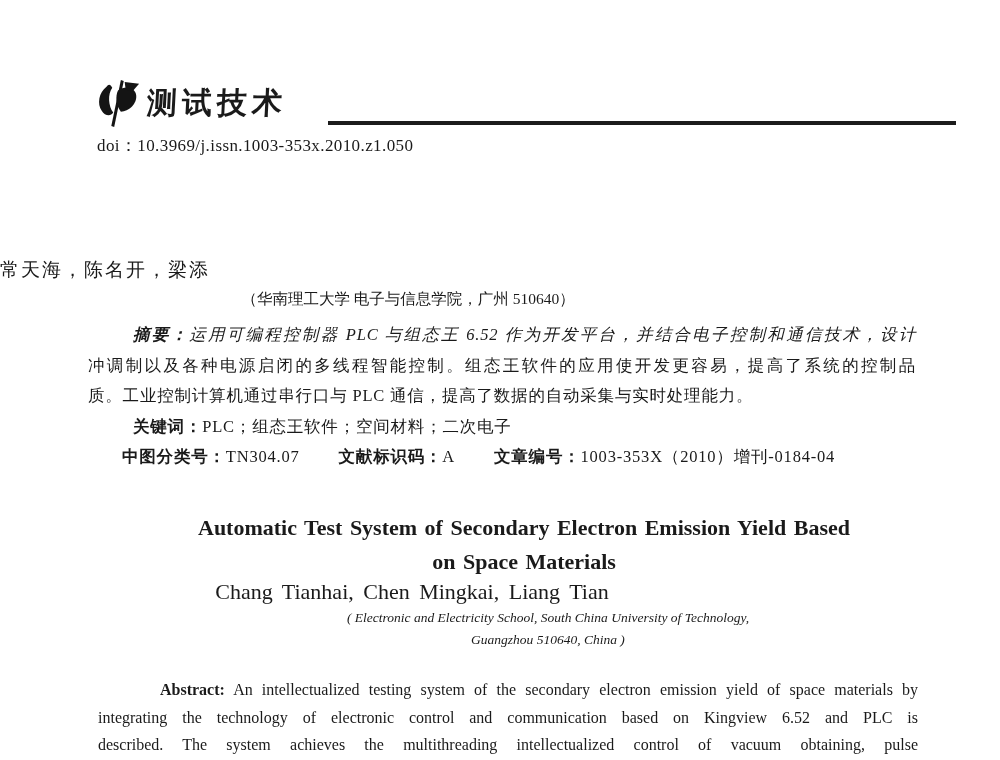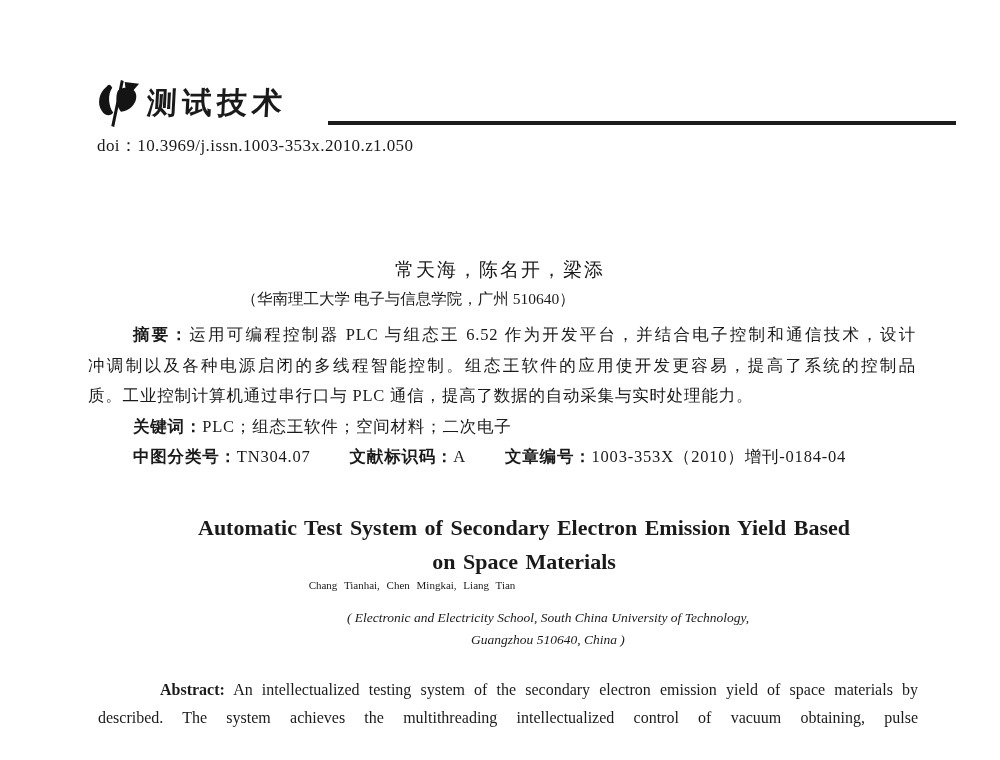--- a/index.html
+++ b/index.html
@@ -51,62 +51,62 @@
     left: 0; top: 186px; width: 1000px;
     text-align: center;
     font-family: "Liberation Sans", "DejaVu Sans", sans-serif;
     font-weight: bold;
     font-size: 29px;
     letter-spacing: 1.5px;
   }
   .authors-zh {
     position: absolute;
     left: 0; top: 257px; width: 1000px;
-    text-align: center;
+    text-align: left;
     font-size: 19px;
     letter-spacing: 2px;
   }
   .affil-zh {
     position: absolute;
     left: 0; top: 289px; width: 816px;
     text-align: center;
     font-size: 15.5px;
   }
 
   
   .zh-block {
     position: absolute;
     left: 88px; top: 320px; width: 828px;
     font-size: 16.5px;
     line-height: 30.5px;
     letter-spacing: 0.8px;
   }
   .jline { text-align: justify; text-align-last: justify; }
-  .zh-first { text-indent: 45px; }
+  .zh-first { text-indent: 45px; font-style: italic; }
   .lbl { font-weight: bold; }
   .kw-line  { margin-left: 45px; }
-  .cls-line { margin-left: 45px; white-space: nowrap; }
+  .cls-line { margin-left: 34px; white-space: nowrap; }
   .cls-group { margin-right: 34px; }
 
   
   .title-en {
     position: absolute;
     left: 0; top: 511px; width: 1000px;
     text-align: center;
     font-weight: bold;
     font-size: 22px;
     line-height: 34px;
     word-spacing: 2px;
     padding-left: 24px;
   }
   .authors-en {
     position: absolute;
     left: 0; top: 579px; width: 824px;
     text-align: center;
-    font-size: 11px;
+    font-size: 22px;
     word-spacing: 4px;
   }
   .affil-en {
     position: absolute;
     left: 0; top: 607px; width: 1000px;
     text-align: center;
     font-style: italic;
     font-size: 13.5px;
     line-height: 22px;
     padding-left: 48px;
@@ -161,16 +161,17 @@
     <div>on Space Materials</div>
   </div>
   <div class="authors-en">Chang Tianhai, Chen Mingkai, Liang Tian</div>
   <div class="affil-en">
     <div>( Electronic and Electricity School,  South China University of Technology,</div>
     <div>Guangzhou 510640,  China )</div>
   </div>
 
   <div class="en-abstract">
     <div class="jline en-first"><span class="lbl">Abstract:</span> <span>An intellectualized testing system of the secondary electron emission yield of space materials by</span></div>
+    <div class="jline">integrating the technology of electronic control and communication based on Kingview 6.52 and PLC is</div>
     <div class="jline">described. The system achieves the multithreading intellectualized control of vacuum obtaining, pulse</div>
   </div>
 
 </div>
 
 </body></html>

